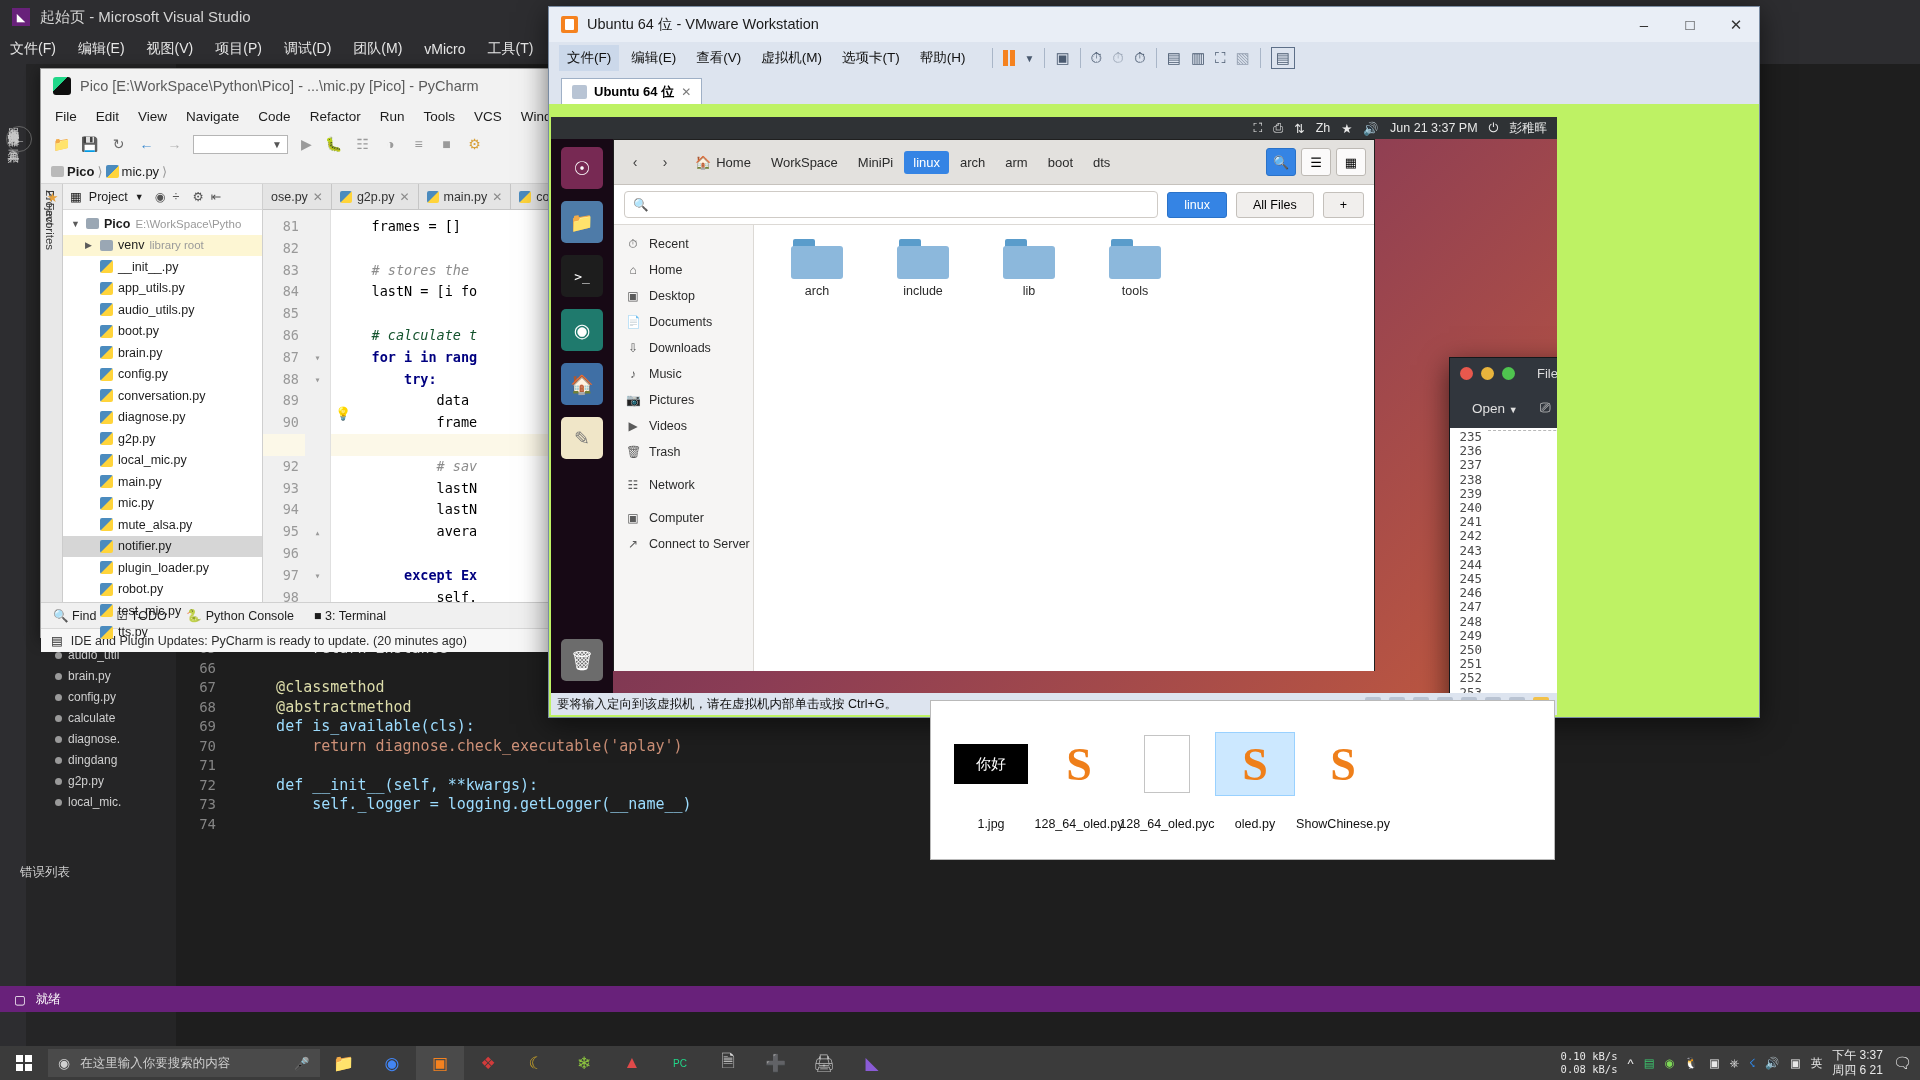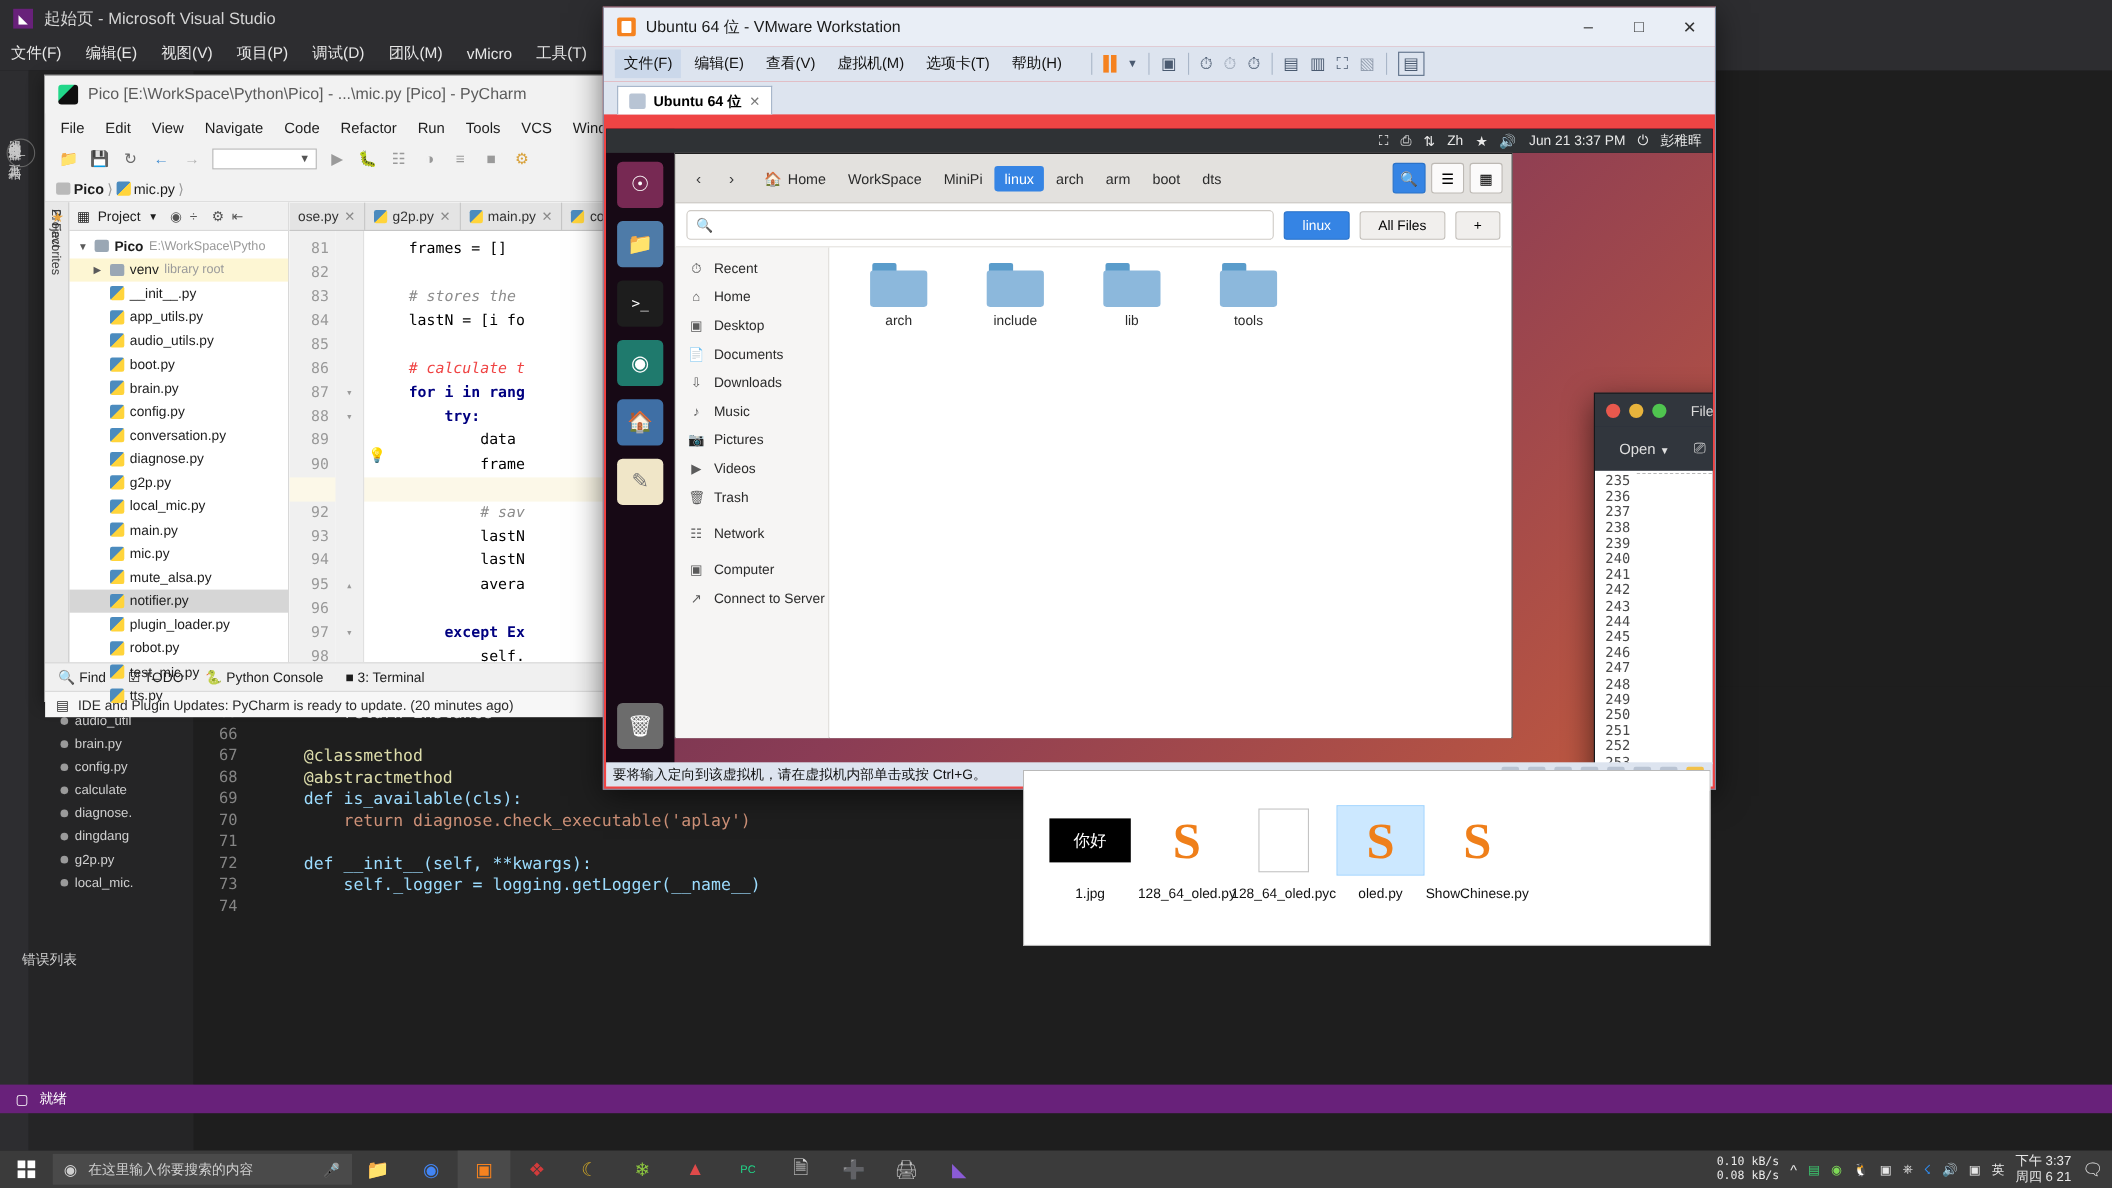--- a/index.html
+++ b/index.html
@@ -66,21 +66,21 @@
   .pc-lnum { width:42px; background:#f0f0f0; color:#999; text-align:right; padding:6px 6px 0 0; line-height:21.8px; }
   .pc-fold { width:26px; background:#f0f0f0; border-right:1px solid #e0e0e0; position:relative; padding-top:6px;}
   .pc-fold .f { height:21.8px; display:flex; align-items:center; justify-content:center; color:#9a9a9a; font-size:10px;}
   .pc-src { flex:1; padding:6px 0 0 8px; line-height:21.8px; white-space:pre; color:#000; }
   .pc-hl-row { position:absolute; left:0; right:0; height:21.8px; background:#fcf8e8; }
   .pc-bulb { position:absolute; left:350px; top:372px; font-size:13px; }
   .pc-bottom { height:26px; display:flex; align-items:center; gap:20px; padding-left:12px; font-size:12.5px; background:#f0f0f0; border-top:1px solid #d0d0d0;}
   .pc-notice { height:24px; display:flex; align-items:center; gap:8px; padding-left:10px; font-size:12.5px; background:#f7f7f7; border-top:1px solid #d8d8d8; color:#2b2b2b;}
 
   
-  .vm { position:absolute; left:548px; top:6px; width:1012px; height:712px; background:#ef4444;
+  .vm { position:absolute; left:548px; top:6px; width:1212px; height:712px; background:#bef264;
         border:1px solid #7a8ca3; box-shadow:0 6px 26px rgba(0,0,0,.55); }
   .vm-title { height:35px; background:#e9eef6; display:flex; align-items:center; padding-left:12px; gap:9px; }
   .vm-title .ico { width:17px;height:17px;background:#f5821f; border-radius:2px; position:relative;}
   .vm-title .ico::after{content:"";position:absolute;left:4px;top:3px;width:9px;height:11px;background:#fff;border-radius:1px;}
   .vm-title .t { font-size:14.5px; color:#1a1a1a;}
   .vm-ctl { margin-left:auto; display:flex; }
   .vm-ctl div { width:46px; height:34px; display:flex; align-items:center; justify-content:center; font-size:15px; color:#333;}
   .vm-menu { height:32px; display:flex; align-items:center; gap:4px; padding-left:10px; font-size:13.5px; color:#111; background:#dde4ef;}
   .vm-menu .mi { padding:4px 8px; }
   .vm-menu .mi.sel { background:#cbd8ea; }
@@ -144,21 +144,21 @@
   .ged-tb { height:40px; background:#31363d; display:flex; align-items:center; gap:22px; padding-left:22px; color:#e0e0e0; font-size:13.5px;}
   .ged-text { position:relative; height:386px; background:#fff; display:flex; font-family:"DejaVu Sans Mono", monospace; font-size:12.5px; line-height:14.2px; overflow:hidden;}
   .ged-ln { width:38px; text-align:right; padding:2px 6px 0 0; color:#4a4a4a; }
   .ged-src { flex:1; padding:2px 0 0 4px; white-space:pre; color:#111; }
   .ged-dash { position:absolute; left:38px; right:0; top:2px; height:1px; border-top:1px dashed #b9b9b9;}
 
   
   .wexp { position:absolute; left:930px; top:700px; width:625px; height:160px; background:#fff; border:1px solid #b9b9b9; }
   .wexp-top { height:18px; background:#fff; }
   .wexp-row { display:flex; gap:0; padding:14px 0 0 16px; }
-  .wfile { width:88px; display:flex; flex-direction:column; align-items:center; gap:10px; }
+  .wfile { width:88px; display:flex; flex-direction:column; align-items:center; gap:22px; }
   .wfile .thumb { width:78px; height:62px; display:flex; align-items:center; justify-content:center; }
   .wfile .cap { font-size:12.5px; color:#111; text-align:center; line-height:14px;}
   .wfile.sel .thumb { background:#cce8ff; outline:1px solid #99d1ff; }
   .sicon { font-family:"Liberation Serif", serif; font-size:46px; color:#ef7f1a; font-weight:bold; }
   .pgdoc { width:46px; height:58px; background:#fff; border:1px solid #c4c4c4; }
   .blkthumb { width:74px; height:40px; background:#000; color:#fff; display:flex; align-items:center; justify-content:center; font-size:15px;}
 
   
   .tb { position:absolute; left:0; bottom:0; width:1920px; height:34px; background:#3b3b3b; display:flex; align-items:center; }
   .tb-start { width:48px; height:34px; display:flex; align-items:center; justify-content:center; }
@@ -476,21 +476,21 @@
           <div class="f"></div>
           <div class="f">▴</div>
           <div class="f"></div>
           <div class="f">▾</div>
         </div>
         <div class="pc-src"><span>    frames = []</span>
 <span></span>
 <span style="color:#8c8c8c;font-style:italic">    # stores the</span>
 <span>    lastN = [i fo</span>
 <span></span>
-<span style="color:#ef4444;font-style:italic">    # calculate t</span>
+<span style="color:#14532d;font-style:italic">    # calculate t</span>
 <span style="color:#000080;font-weight:bold">    for i in rang</span>
 <span style="color:#000080;font-weight:bold">        try:</span>
 <span>            data</span>
 <span>            frame</span>
 <span></span>
 <span style="color:#8c8c8c;font-style:italic">            # sav</span>
 <span>            lastN</span>
 <span>            lastN</span>
 <span>            avera</span>
 <span></span>

